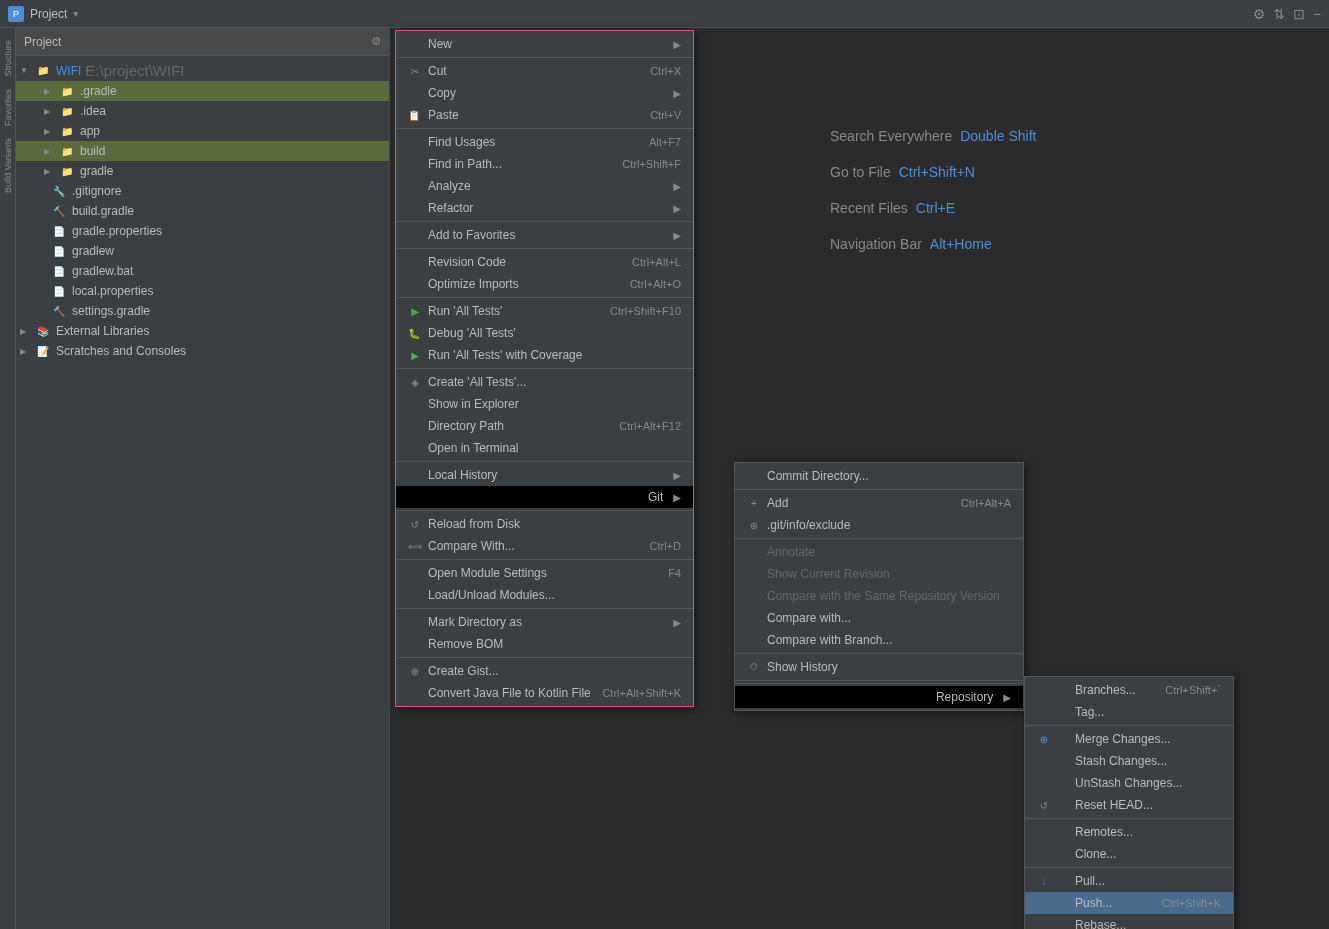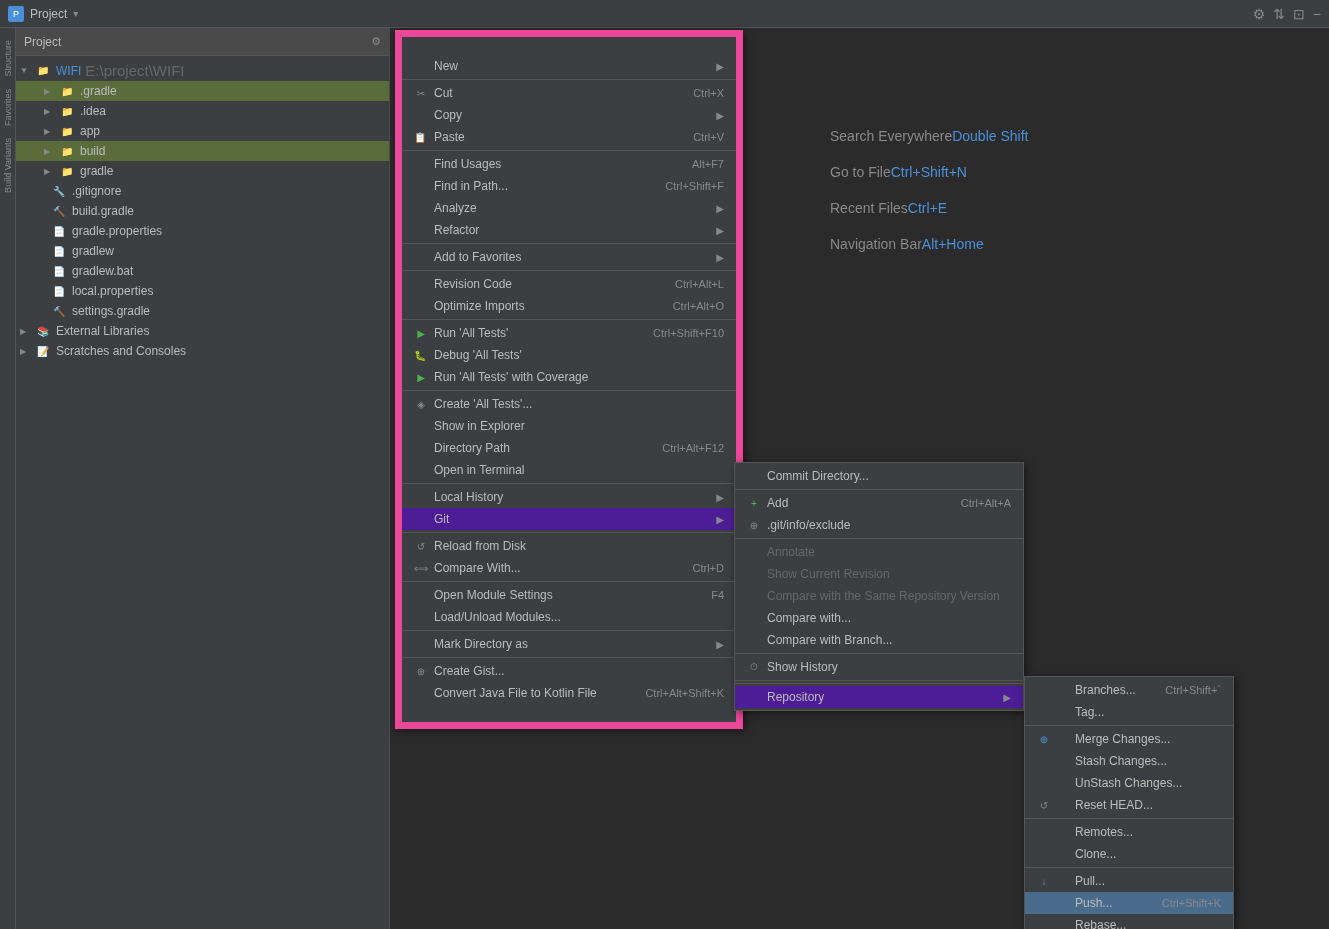--- a/index.html
+++ b/index.html
@@ -121,44 +121,45 @@
     
     .shortcuts-panel {
       position: absolute;
       top: 80px; left: 420px;
       background: transparent;
       padding: 20px;
     }
     .shortcut-row {
       display: flex; align-items: center;
       margin-bottom: 20px;
+      gap: 8px;
     }
     .shortcut-text { color: #888; font-size: 14px; }
     .shortcut-key { color: #4a90d9; font-size: 14px; font-weight: 400; }
 
     
     .context-menu {
       position: absolute;
       top: 30px; left: 395px;
-      width: 348px;
+      width: 299px;
       background: #3c3f41;
-      border: 7px solid #ec4899;
+      border: 1px solid #ec4899;
       box-shadow: 2px 2px 8px rgba(0,0,0,0.5);
       z-index: 100;
-      padding: 18px 0;
+      padding: 2px 0;
     }
     .menu-item {
       display: flex; align-items: center;
       padding: 4px 12px;
       cursor: pointer;
       gap: 6px;
       position: relative;
       min-height: 22px;
     }
-    .menu-item.highlighted { background: #4c1d95; }
+    .menu-item.highlighted { background: #000000; text-align: right; }
     .menu-item.disabled { color: #666; cursor: default; }
     .menu-item-icon { width: 14px; flex-shrink: 0; text-align: center; font-size: 10px; color: #888; }
     .menu-item-label { flex: 1; font-size: 12px; color: #bbbbbb; }
     .menu-item.disabled .menu-item-label { color: #666; }
     .menu-item-shortcut { font-size: 11px; color: #888; margin-left: auto; }
     .menu-item-arrow { font-size: 10px; color: #888; margin-left: 4px; }
     .menu-separator {
       height: 1px;
       background: #555;
       margin: 2px 0;
@@ -491,20 +492,24 @@
     <span class="menu-item-label">Load/Unload Modules...</span>
   </div>
   <div class="menu-separator"></div>
 
   <div class="menu-item">
     <span class="menu-item-icon"></span>
     <span class="menu-item-label">Mark Directory as</span>
     <span class="menu-item-arrow">▶</span>
   </div>
 
+  <div class="menu-item">
+    <span class="menu-item-icon"></span>
+    <span class="menu-item-label">Remove BOM</span>
+  </div>
   <div class="menu-separator"></div>
 
   <div class="menu-item">
     <span class="menu-item-icon menu-github-icon">⊕</span>
     <span class="menu-item-label">Create Gist...</span>
   </div>
 
   <div class="menu-item">
     <span class="menu-item-icon"></span>
     <span class="menu-item-label">Convert Java File to Kotlin File</span>

